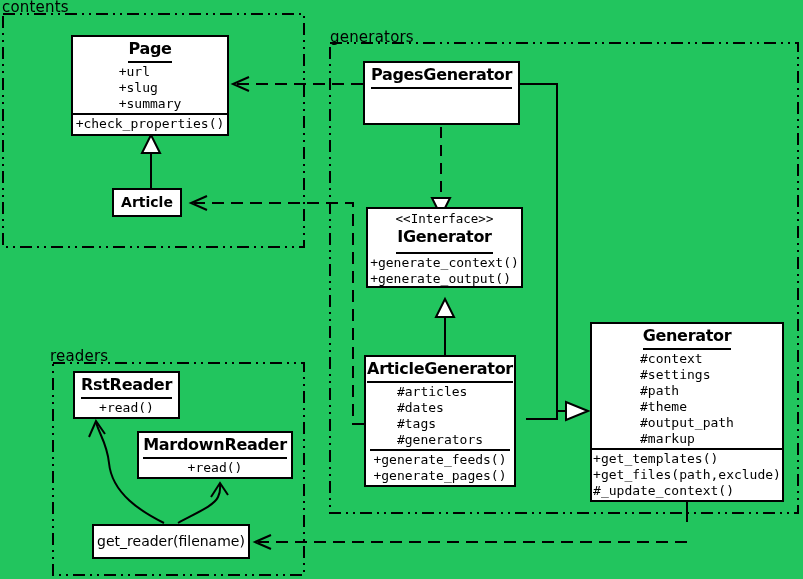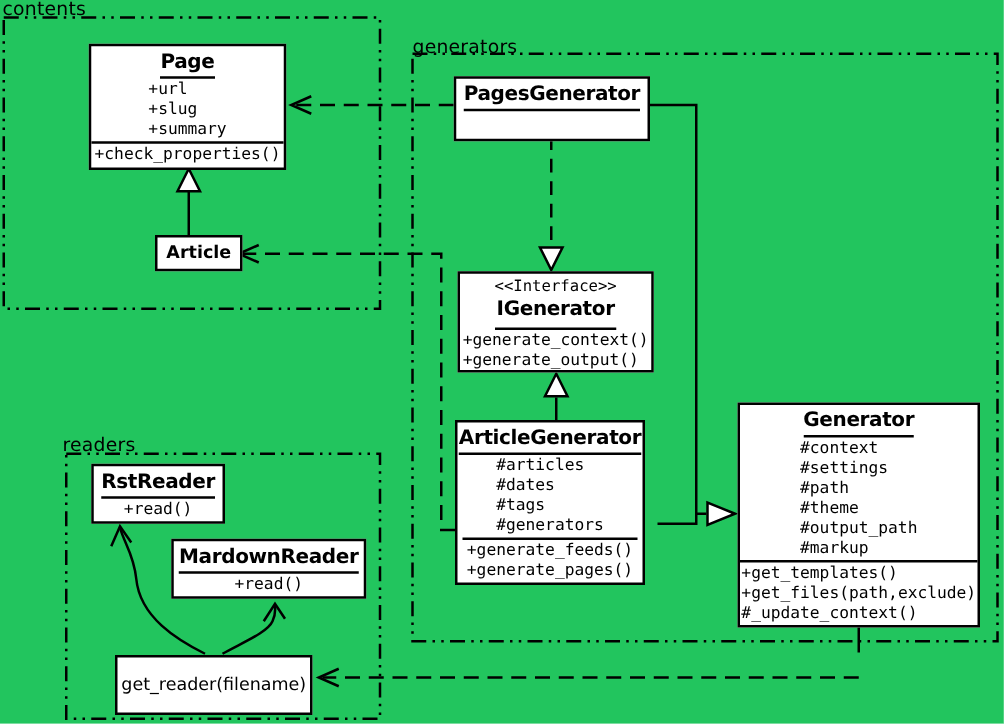--- a/index.html
+++ b/index.html
@@ -108,38 +108,38 @@
   <div class="pkg-label" style="left:50px; top:348px;">readers</div>
 
   <div class="cls" style="left:71px; top:35px; width:158px; height:101px;">
     <div class="ttl">Page</div>
     <div class="sec">+url
 +slug
 +summary</div>
     <div class="sec">+check_properties()</div>
   </div>
 
-  <div class="cls plain box-article" style="left:124px; top:188px; width:70px; height:29px;">
+  <div class="cls plain box-article" style="left:112px; top:188px; width:70px; height:29px;">
     <div>Article</div>
   </div>
 
-  <div class="cls" style="left:363px; top:61px; width:157px; height:52px;">
+  <div class="cls" style="left:363px; top:61px; width:157px; height:64px;">
     <div class="ttl">PagesGenerator</div>
   </div>
 
-  <div class="cls" style="left:366px; top:217px; width:157px; height:81px;">
+  <div class="cls" style="left:366px; top:207px; width:157px; height:81px;">
     <div class="ttl2">
       <div class="stereo">&lt;&lt;Interface&gt;&gt;</div>
       <div class="iname">IGenerator</div>
     </div>
     <div class="sec">+generate_context()
 +generate_output()</div>
   </div>
 
-  <div class="cls" style="left:364px; top:336px; width:152px; height:132px;">
+  <div class="cls" style="left:364px; top:355px; width:152px; height:132px;">
     <div class="ttl">ArticleGenerator</div>
     <div class="sec">#articles
 #dates
 #tags
 #generators</div>
     <div class="sec">+generate_feeds()
 +generate_pages()</div>
   </div>
 
   <div class="cls" style="left:590px; top:322px; width:194px; height:180px;">
@@ -158,17 +158,17 @@
   <div class="cls" style="left:73px; top:371px; width:107px; height:48px;">
     <div class="ttl">RstReader</div>
     <div class="sec">+read()</div>
   </div>
 
   <div class="cls" style="left:137px; top:431px; width:156px; height:48px;">
     <div class="ttl">MardownReader</div>
     <div class="sec">+read()</div>
   </div>
 
-  <div class="cls plain box-getreader" style="left:92px; top:524px; width:158px; height:48px;">
+  <div class="cls plain box-getreader" style="left:92px; top:524px; width:158px; height:35px;">
     <div>get_reader(filename)</div>
   </div>
 
 </div>
 
 </body></html>

